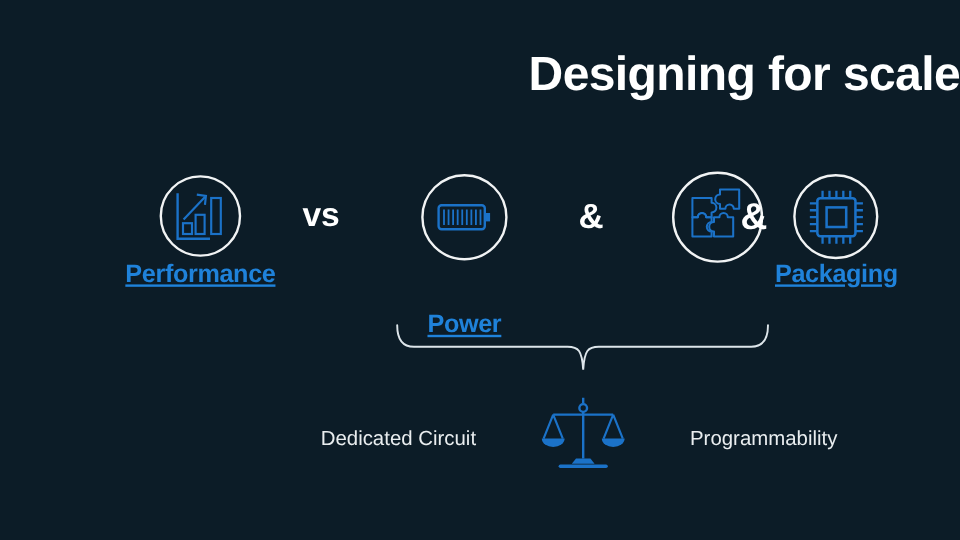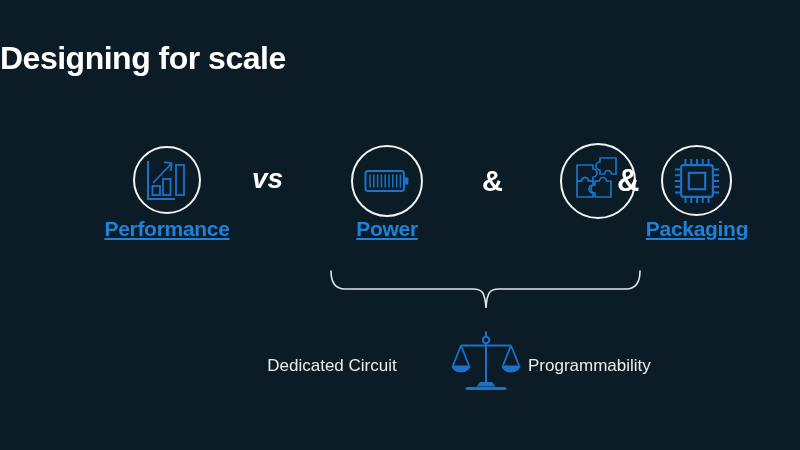--- a/index.html
+++ b/index.html
@@ -17,23 +17,23 @@
     background:var(--bg);
   }
   .slide{
     position:relative;
     width:800px;height:450px;
     background:var(--bg);
     overflow:hidden;
   }
   .title{
     position:absolute;top:40px;left:0;width:100%;
-    text-align:left;
+    text-align:right;
     color:var(--title-text);
-    font-size:32px;font-weight:700;letter-spacing:-0.5px;
+    font-size:40px;font-weight:700;letter-spacing:-0.5px;
   }
   .icon-circle{
     position:absolute;
     border:2.5px solid var(--circle-stroke);
     border-radius:50%;
     box-sizing:border-box;
     display:flex;align-items:center;justify-content:center;
     color:var(--icon-blue);
   }
   .c-performance{left:133px;top:146px;width:68px;height:68px;}
@@ -42,43 +42,43 @@
   .c-packaging{left:661px;top:145px;width:71px;height:71px;}
   .item-label{
     position:absolute;top:217px;width:180px;
     text-align:center;
     color:var(--label-blue);
     font-size:21px;font-weight:700;letter-spacing:-0.3px;
     white-space:nowrap;
     text-decoration:underline;
   }
   .l-performance{left:77px;}
-  .l-power{left:297px;}
+  .l-power{left:297px;margin-top:42px;}
   .l-area{left:508px;}
   .l-packaging{left:607px;}
   .connector{
     position:absolute;
     color:var(--title-text);
     font-weight:700;
     z-index:3;
     line-height:1;
   }
-  .t-vs{left:252px;top:165px;font-size:28px;font-style:italic;}
+  .t-vs{left:252px;top:165px;font-size:28px;}
   .t-amp1{left:482px;top:167px;font-size:29px;}
   .t-amp2{left:617px;top:165px;font-size:31px;}
   .brace-svg{position:absolute;left:325px;top:264px;z-index:2;}
   .scale-svg{position:absolute;left:450px;top:330px;}
   .balance-label{
     position:absolute;top:356px;
     color:var(--secondary-text);
     font-size:17px;
     white-space:nowrap;
   }
   .bl-left{left:242px;width:180px;text-align:center;}
-  .bl-right{left:528px;width:200px;text-align:left;}
+  .bl-right{left:575px;width:200px;text-align:left;}
   svg{display:block;}
 </style>
 </head>
 <body>
 
 <div class="slide">
 
   <div class="title">Designing for scale</div>
 
   <div class="icon-circle c-performance">

